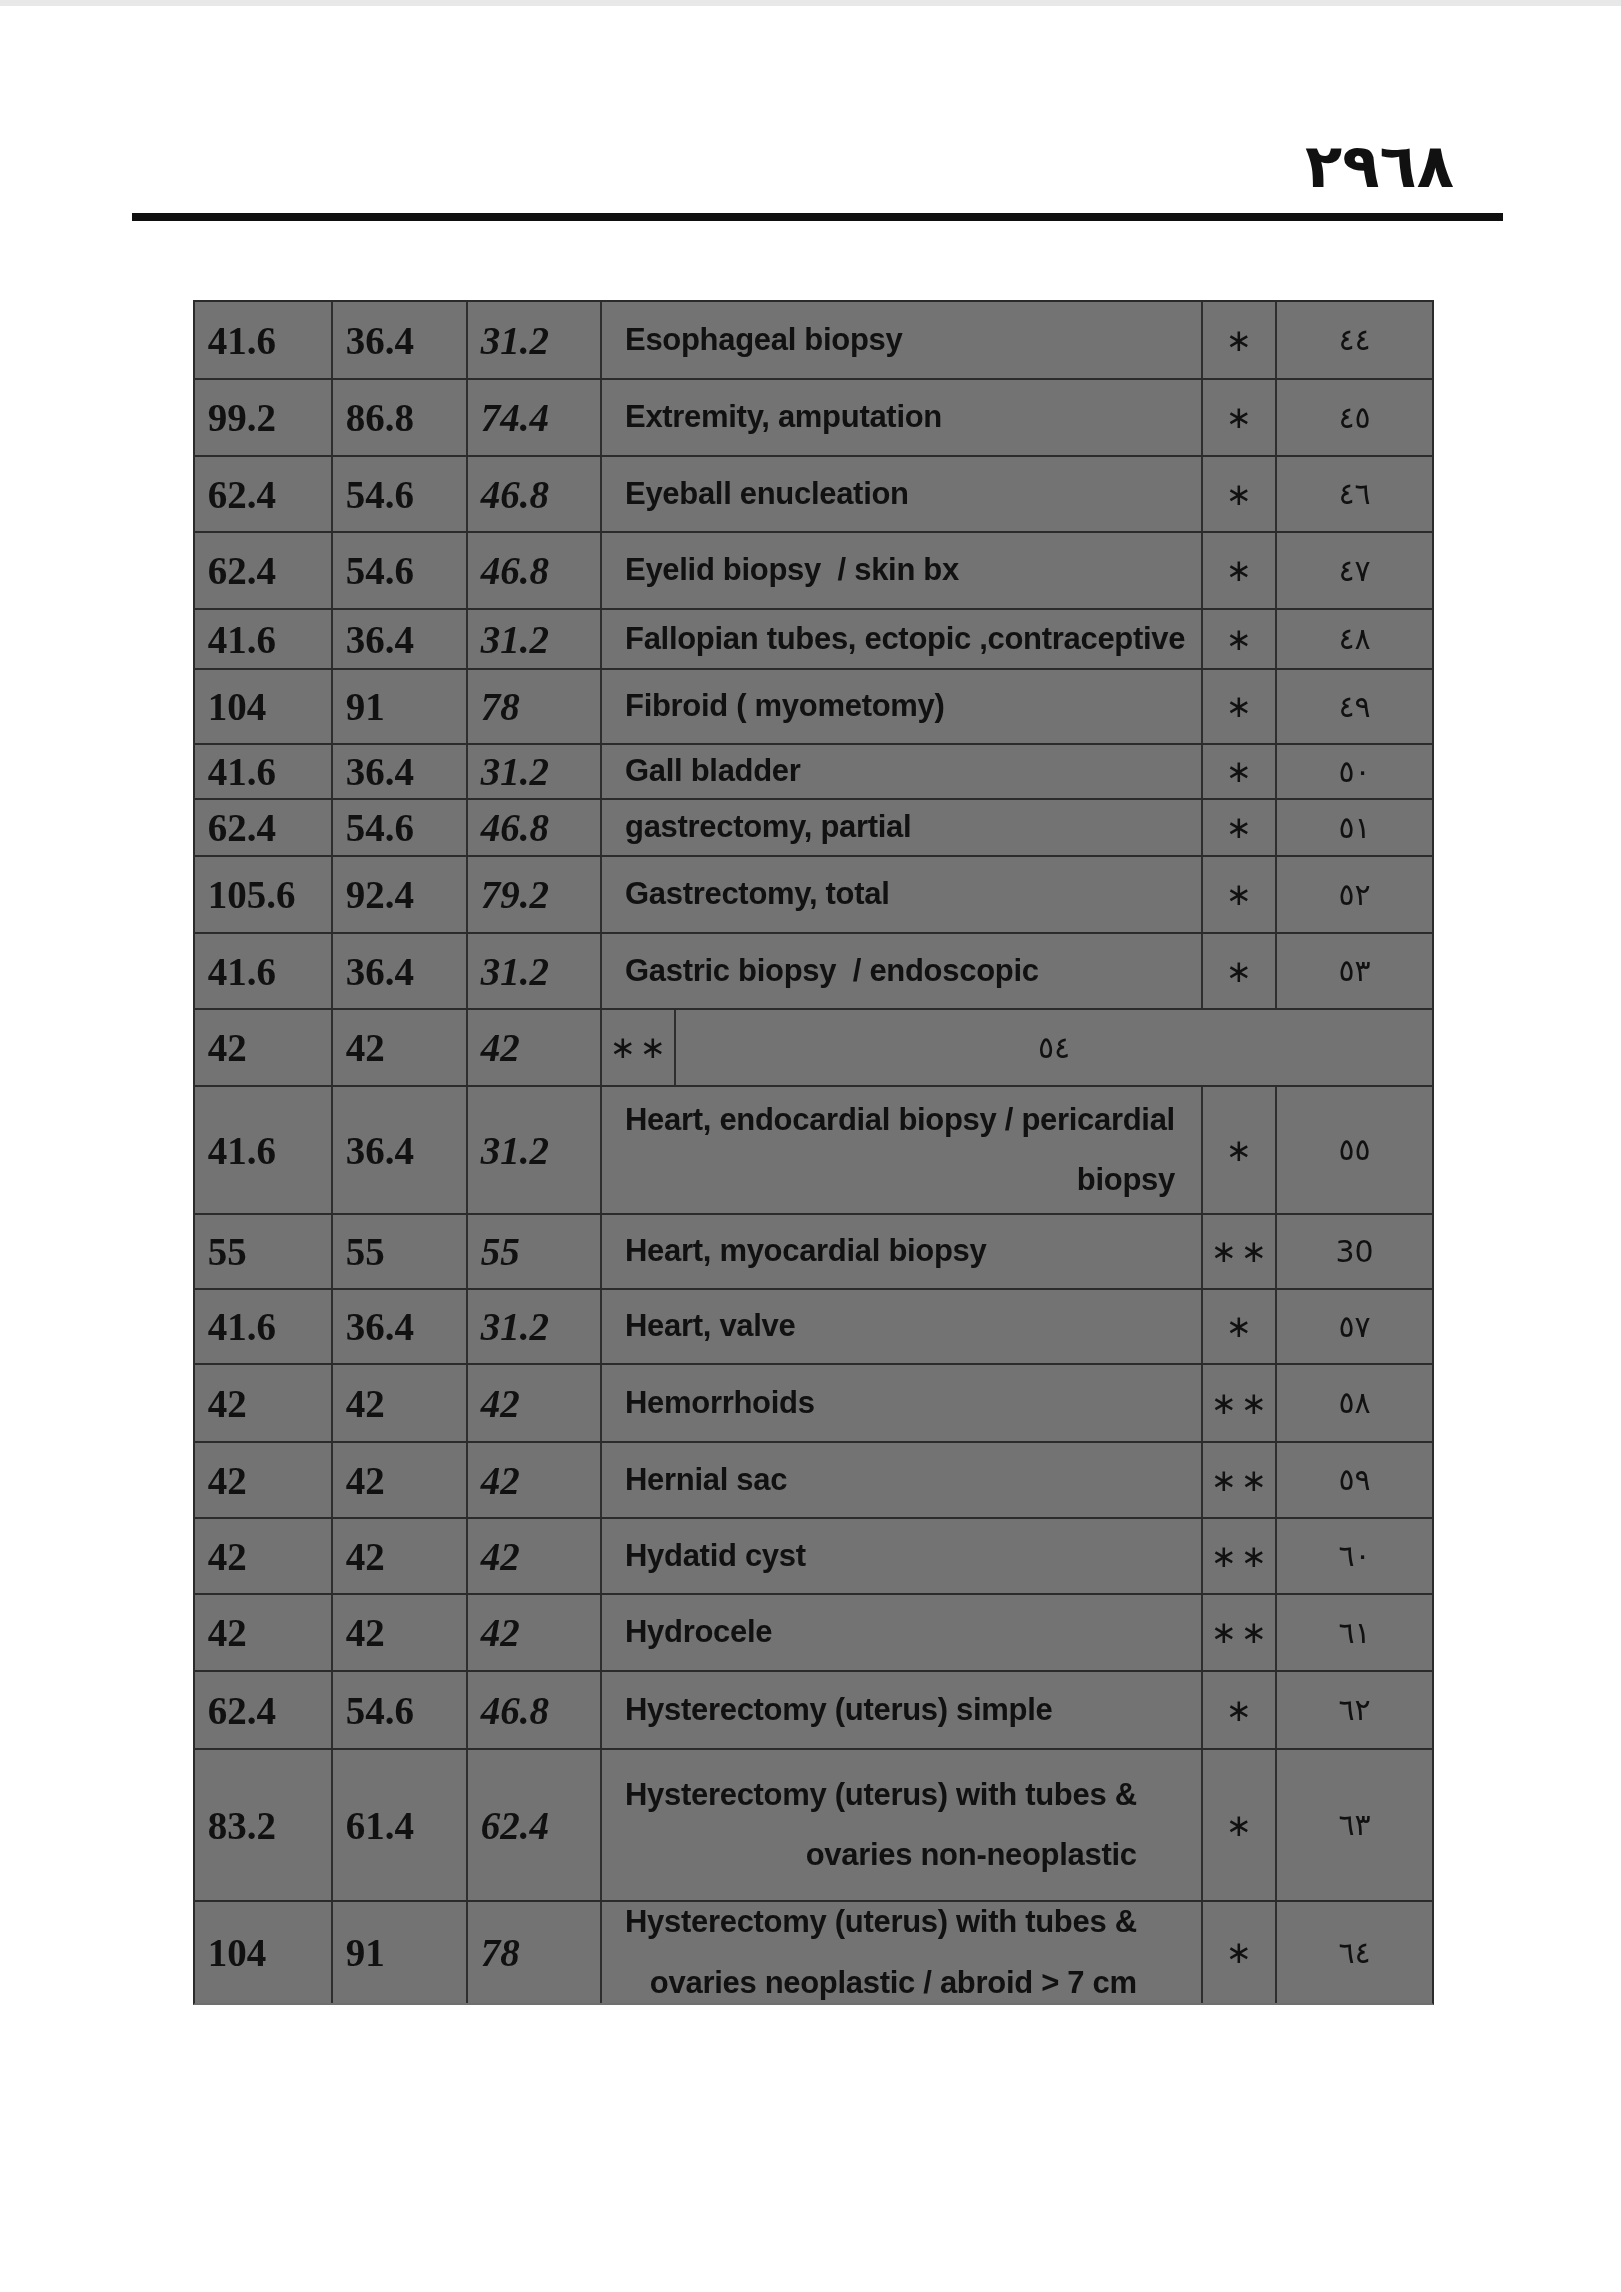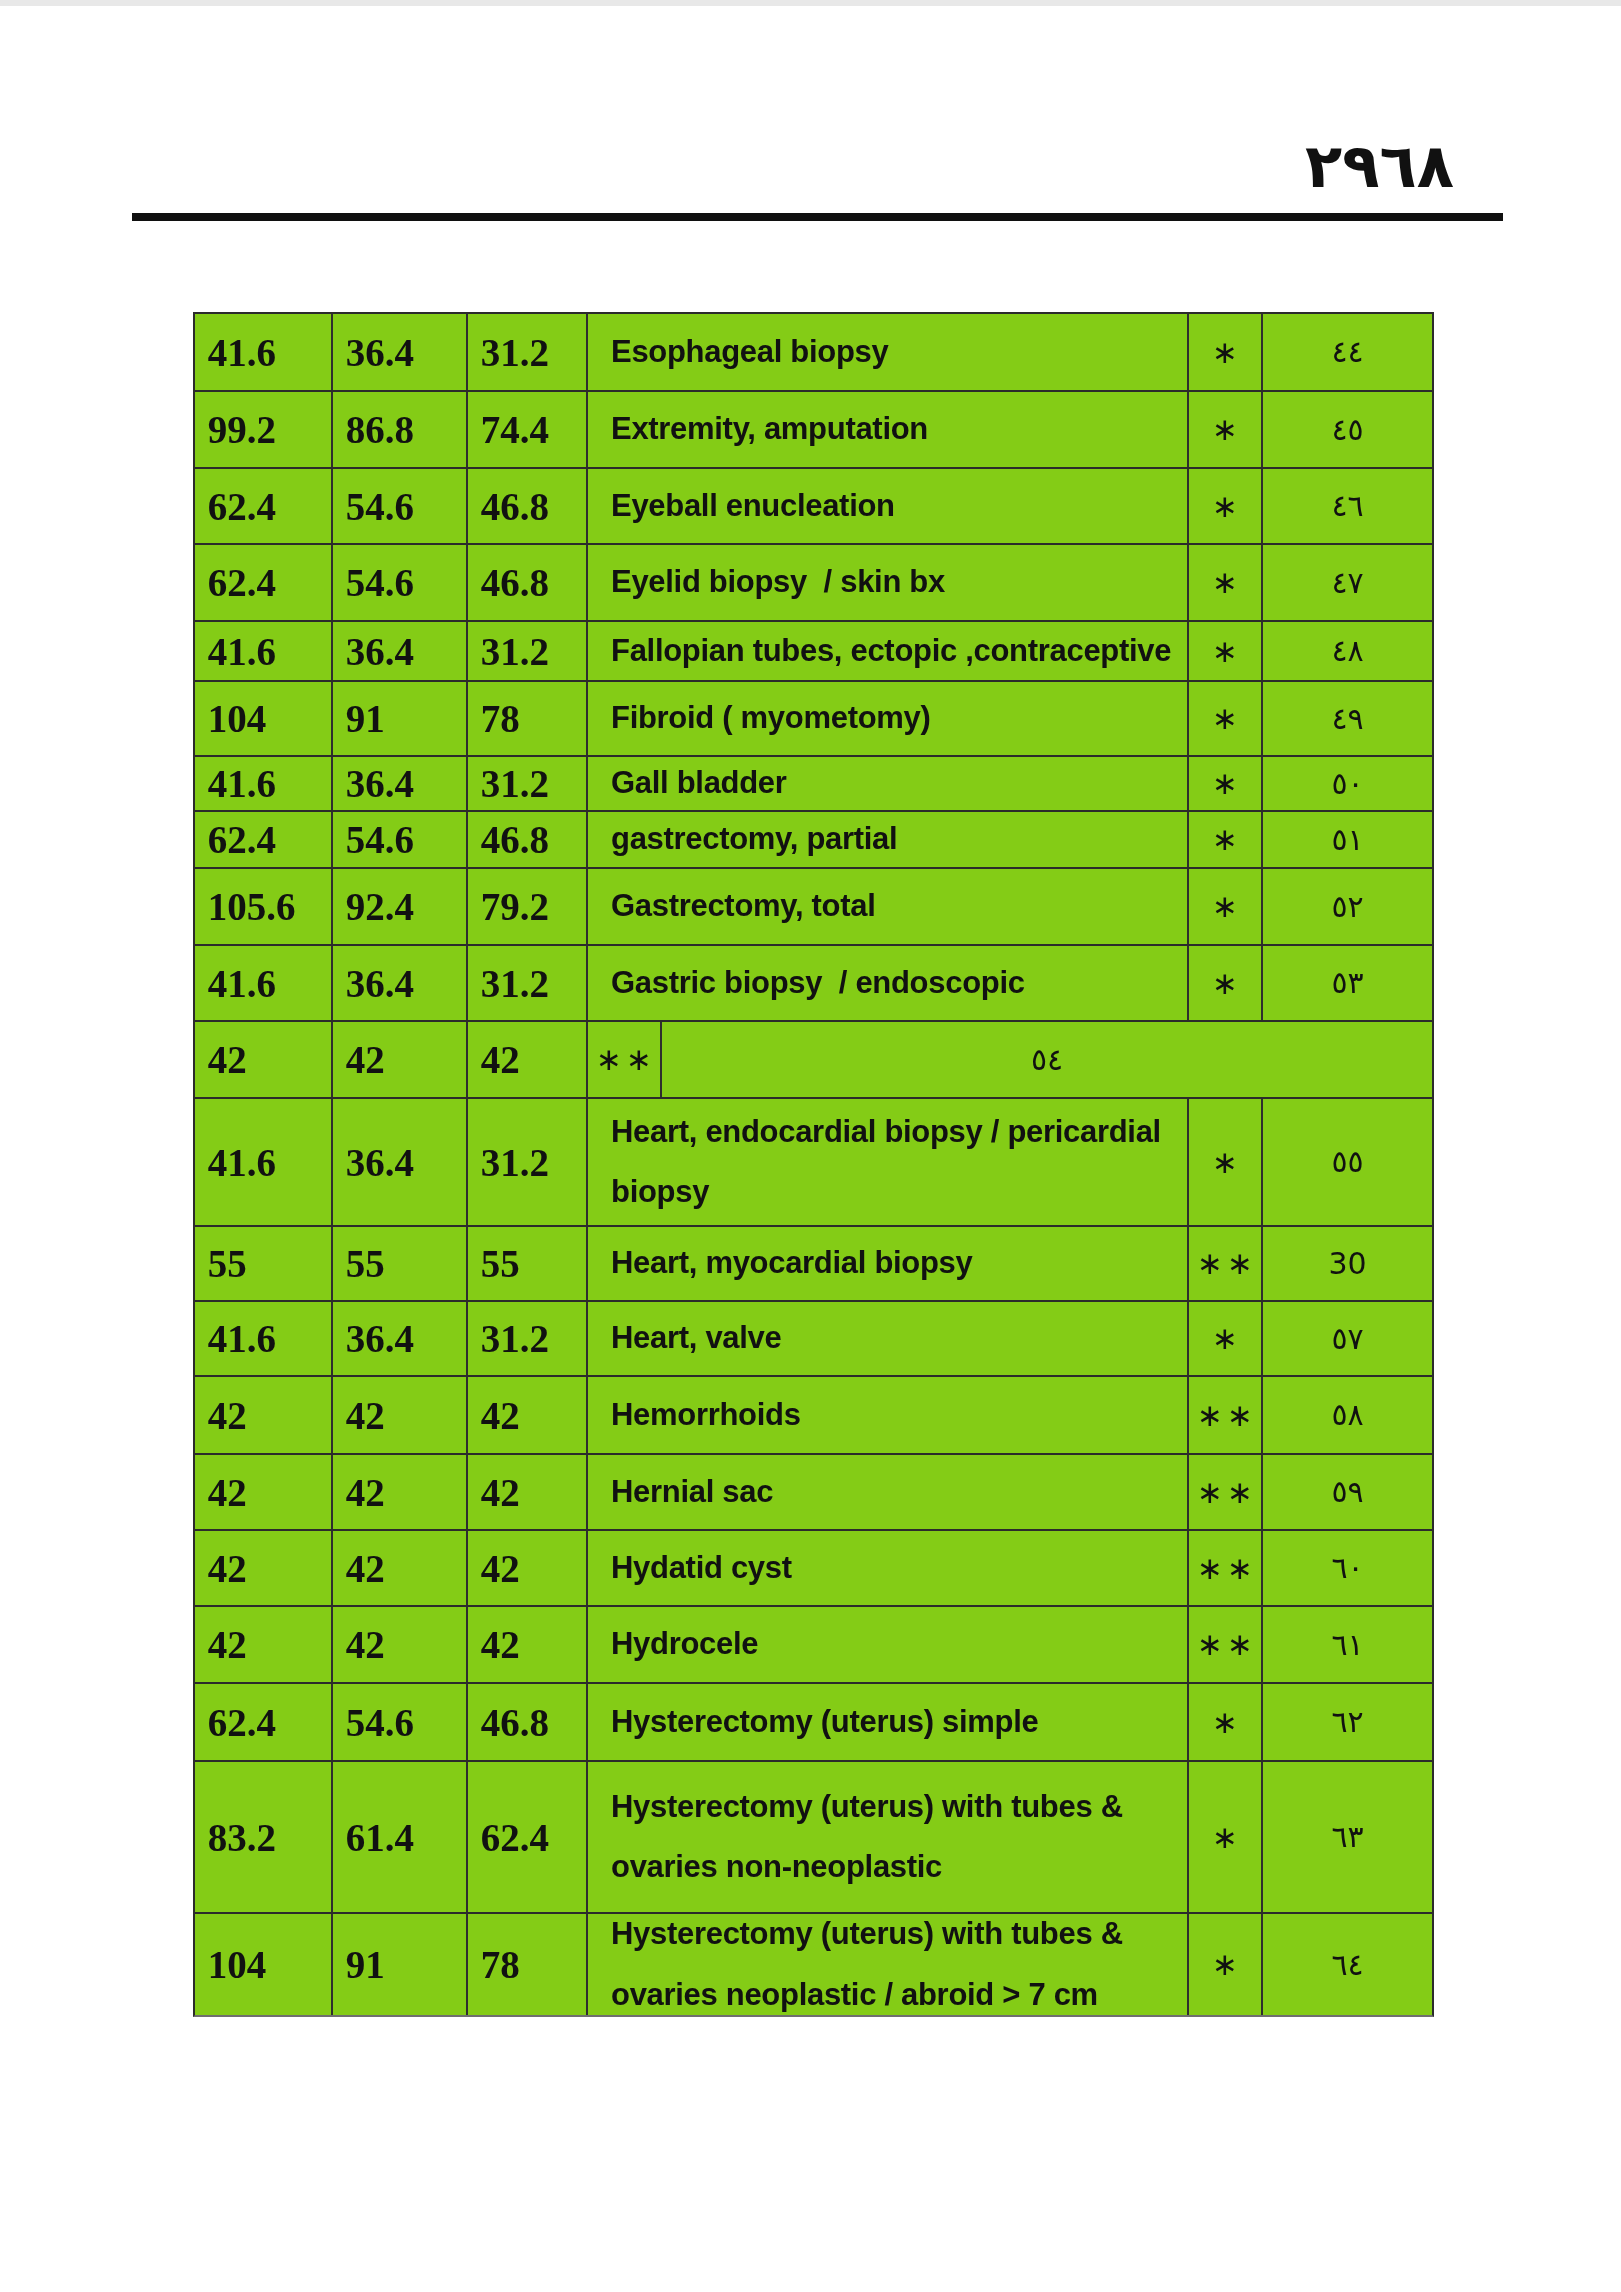--- a/index.html
+++ b/index.html
@@ -36,43 +36,44 @@
     z-index:2;
   }
   .header-oval .gazette-title {
     font:700 33px/1 "DejaVu Sans", sans-serif;
     direction:rtl;
     transform:translateY(-3.9px);
   }
 
   
   .fee-table {
-    position:absolute; left:193px; top:306px;
+    position:absolute; left:193px; top:294px;
     width:1241px;
     box-sizing:border-box;
     border:2.9px solid #2b2b2b;
     border-bottom:2px solid #6f6f6f;
-    background:#84cc16;
+    background:#737373;
+    text-align:right;
   }
   .t-row { display:flex; box-sizing:border-box; }
   .t-row + .t-row { border-top:2.9px solid #2b2b2b; }
 
   .cell {
     box-sizing:border-box;
     border-right:2px solid #2e2e2e;
     display:flex; align-items:center;
     overflow:hidden;
   }
   .cell.num {
     width:138px;
     font:700 39px/1 "Liberation Serif","DejaVu Serif",serif;
     padding-left:12.7px;
   }
   .cell.num2 { width:135px; }
-  .cell.num3 { width:120px; }
+  .cell.num3 { width:134px;font-style:italic; }
   .cell.proc {
     width:601px;
     font:700 31px/1.95 "Liberation Sans","DejaVu Sans",sans-serif;
     letter-spacing:-0.3px;
     padding-left:23px; padding-right:5.9px;
     white-space:pre-wrap;
   }
   .cell.mark {
     width:74px;
     justify-content:center;

